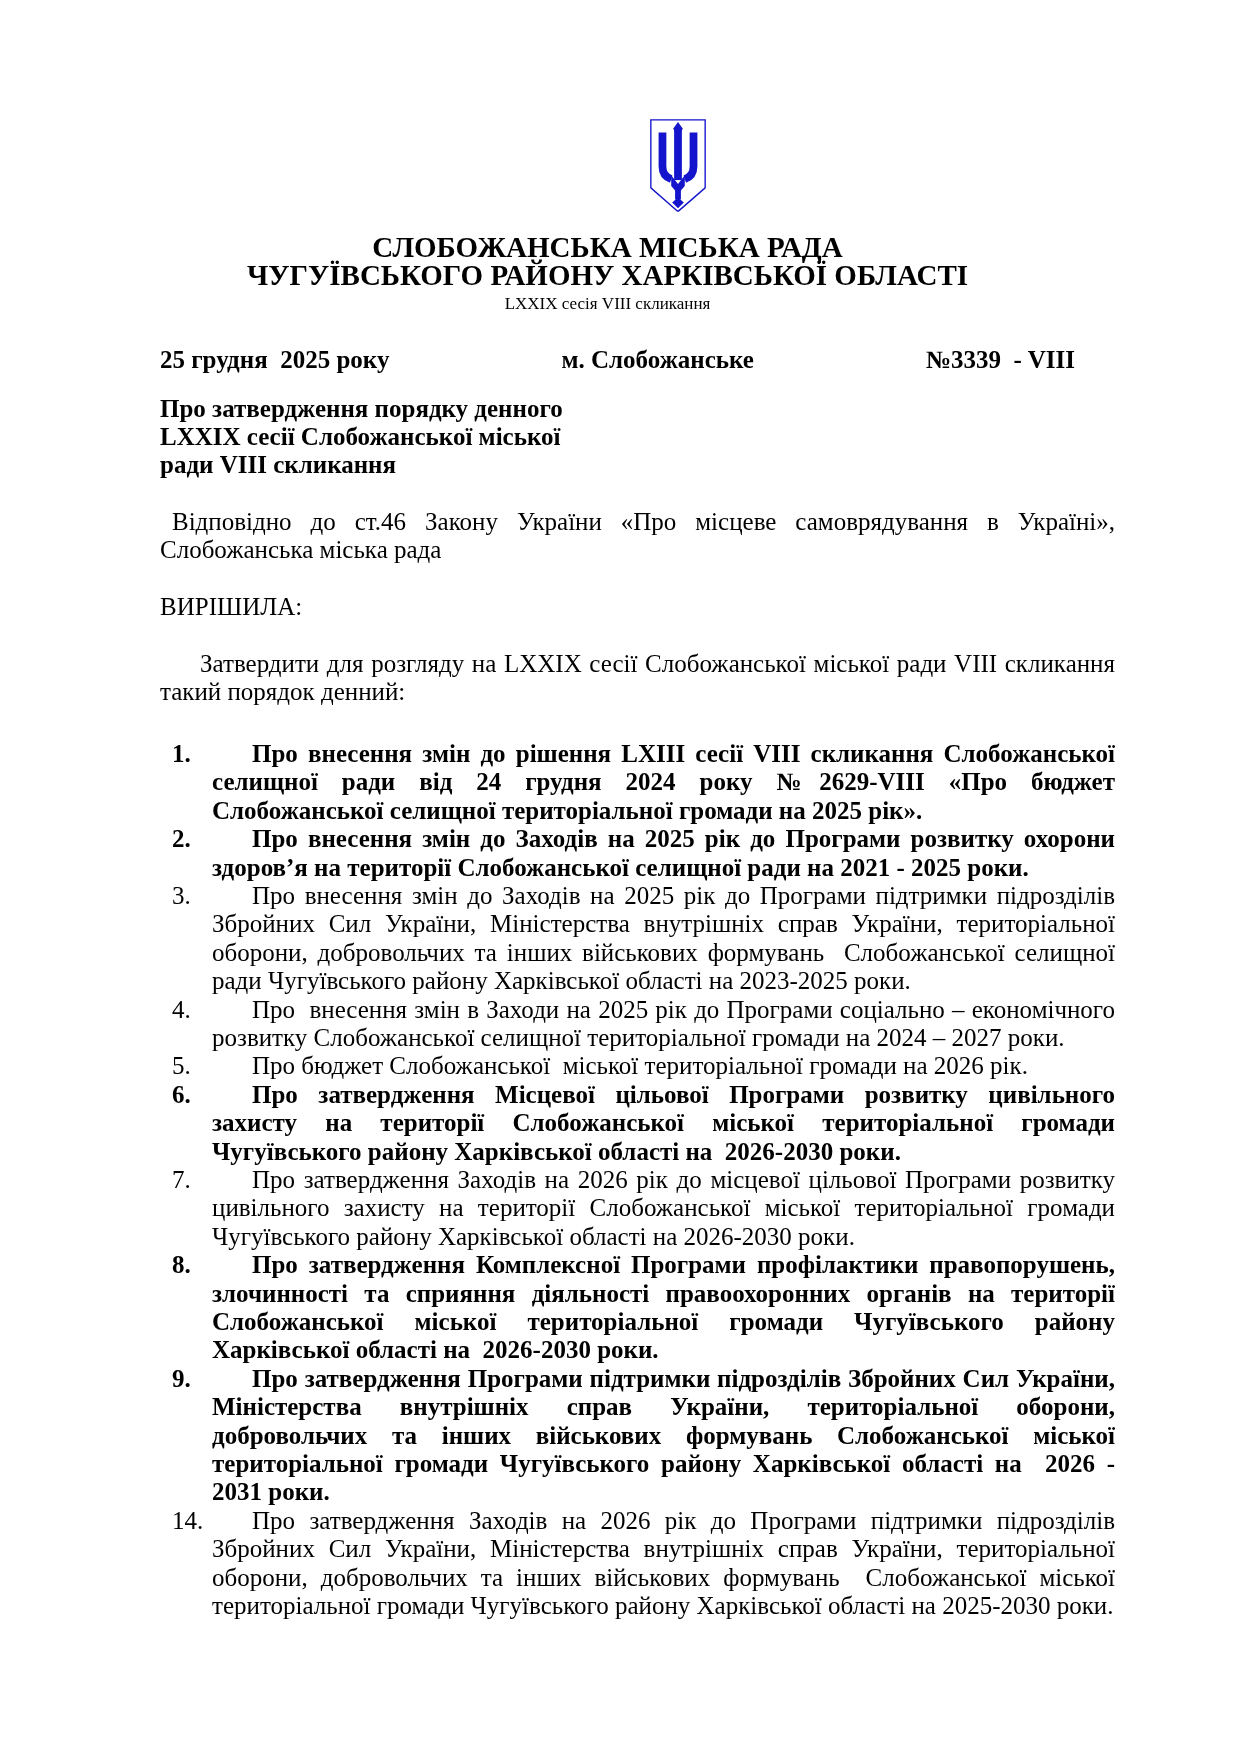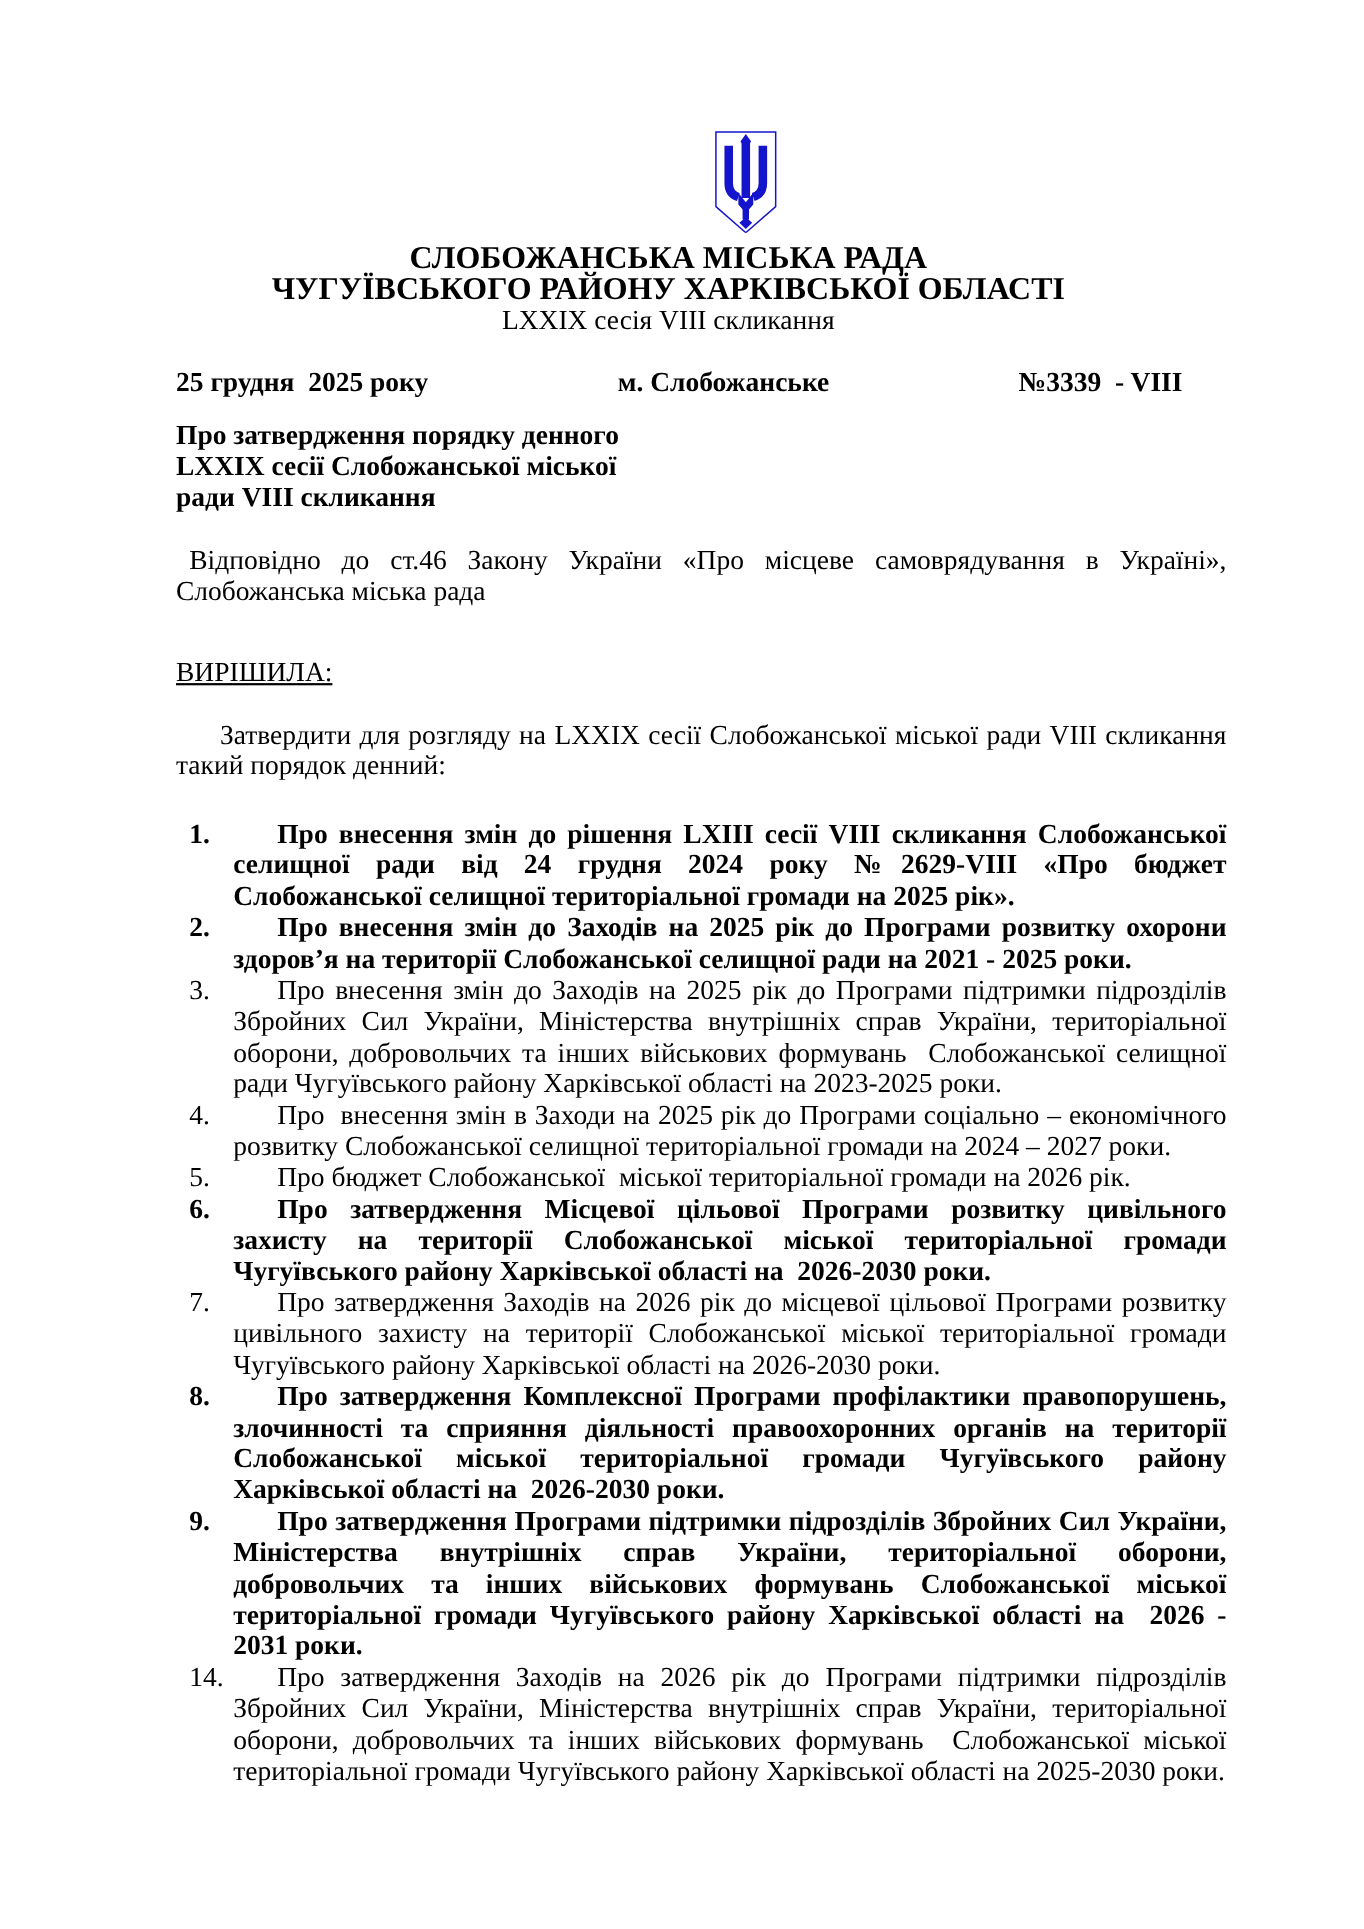--- a/index.html
+++ b/index.html
@@ -20,24 +20,24 @@
   .emblem-row { height: 97px; }
   .emblem-row svg { display: block; margin-left: 486px; }
   .org-line {
     text-align: center;
     font-weight: bold;
     font-size: 29px;
     line-height: 28.4px;
     padding-right: 60px;
     white-space: pre-wrap;
   }
-  .org-line.first { margin-top: 6px; }
+  .org-line.first { margin-top: 18px; }
   .session-line {
     text-align: center;
-    font-size: 25px;
+    font-size: 17px;
     line-height: 28.4px;
     padding-right: 60px;
     white-space: pre-wrap;
   }
   .doc-type {
     margin-top: 32px;
     text-align: center;
     font-weight: bold;
     font-size: 29px;
     line-height: 28.4px;
@@ -53,21 +53,21 @@
     white-space: pre-wrap;
   }
   .subject-block { margin-top: 20px; font-weight: bold; }
   .subject-block div { white-space: pre-wrap; }
   .preamble {
     margin-top: 28px;
     text-align: justify;
     text-indent: 12px;
     white-space: pre-wrap;
   }
-  .resolved-label { margin-top: 45px; white-space: pre-wrap; text-decoration: underline; }
+  .resolved-label { margin-top: 28px; white-space: pre-wrap; }
   .resolution-intro {
     margin-top: 29px;
     text-align: justify;
     text-indent: 40px;
     white-space: pre-wrap;
   }
   .agenda { margin-top: 33px; }
   .agenda-item { position: relative; padding-left: 52px; text-align: justify; }
   .agenda-num { position: absolute; left: 12px; top: 0; }
   .agenda-text { white-space: pre-wrap; margin-left: 40px; }

